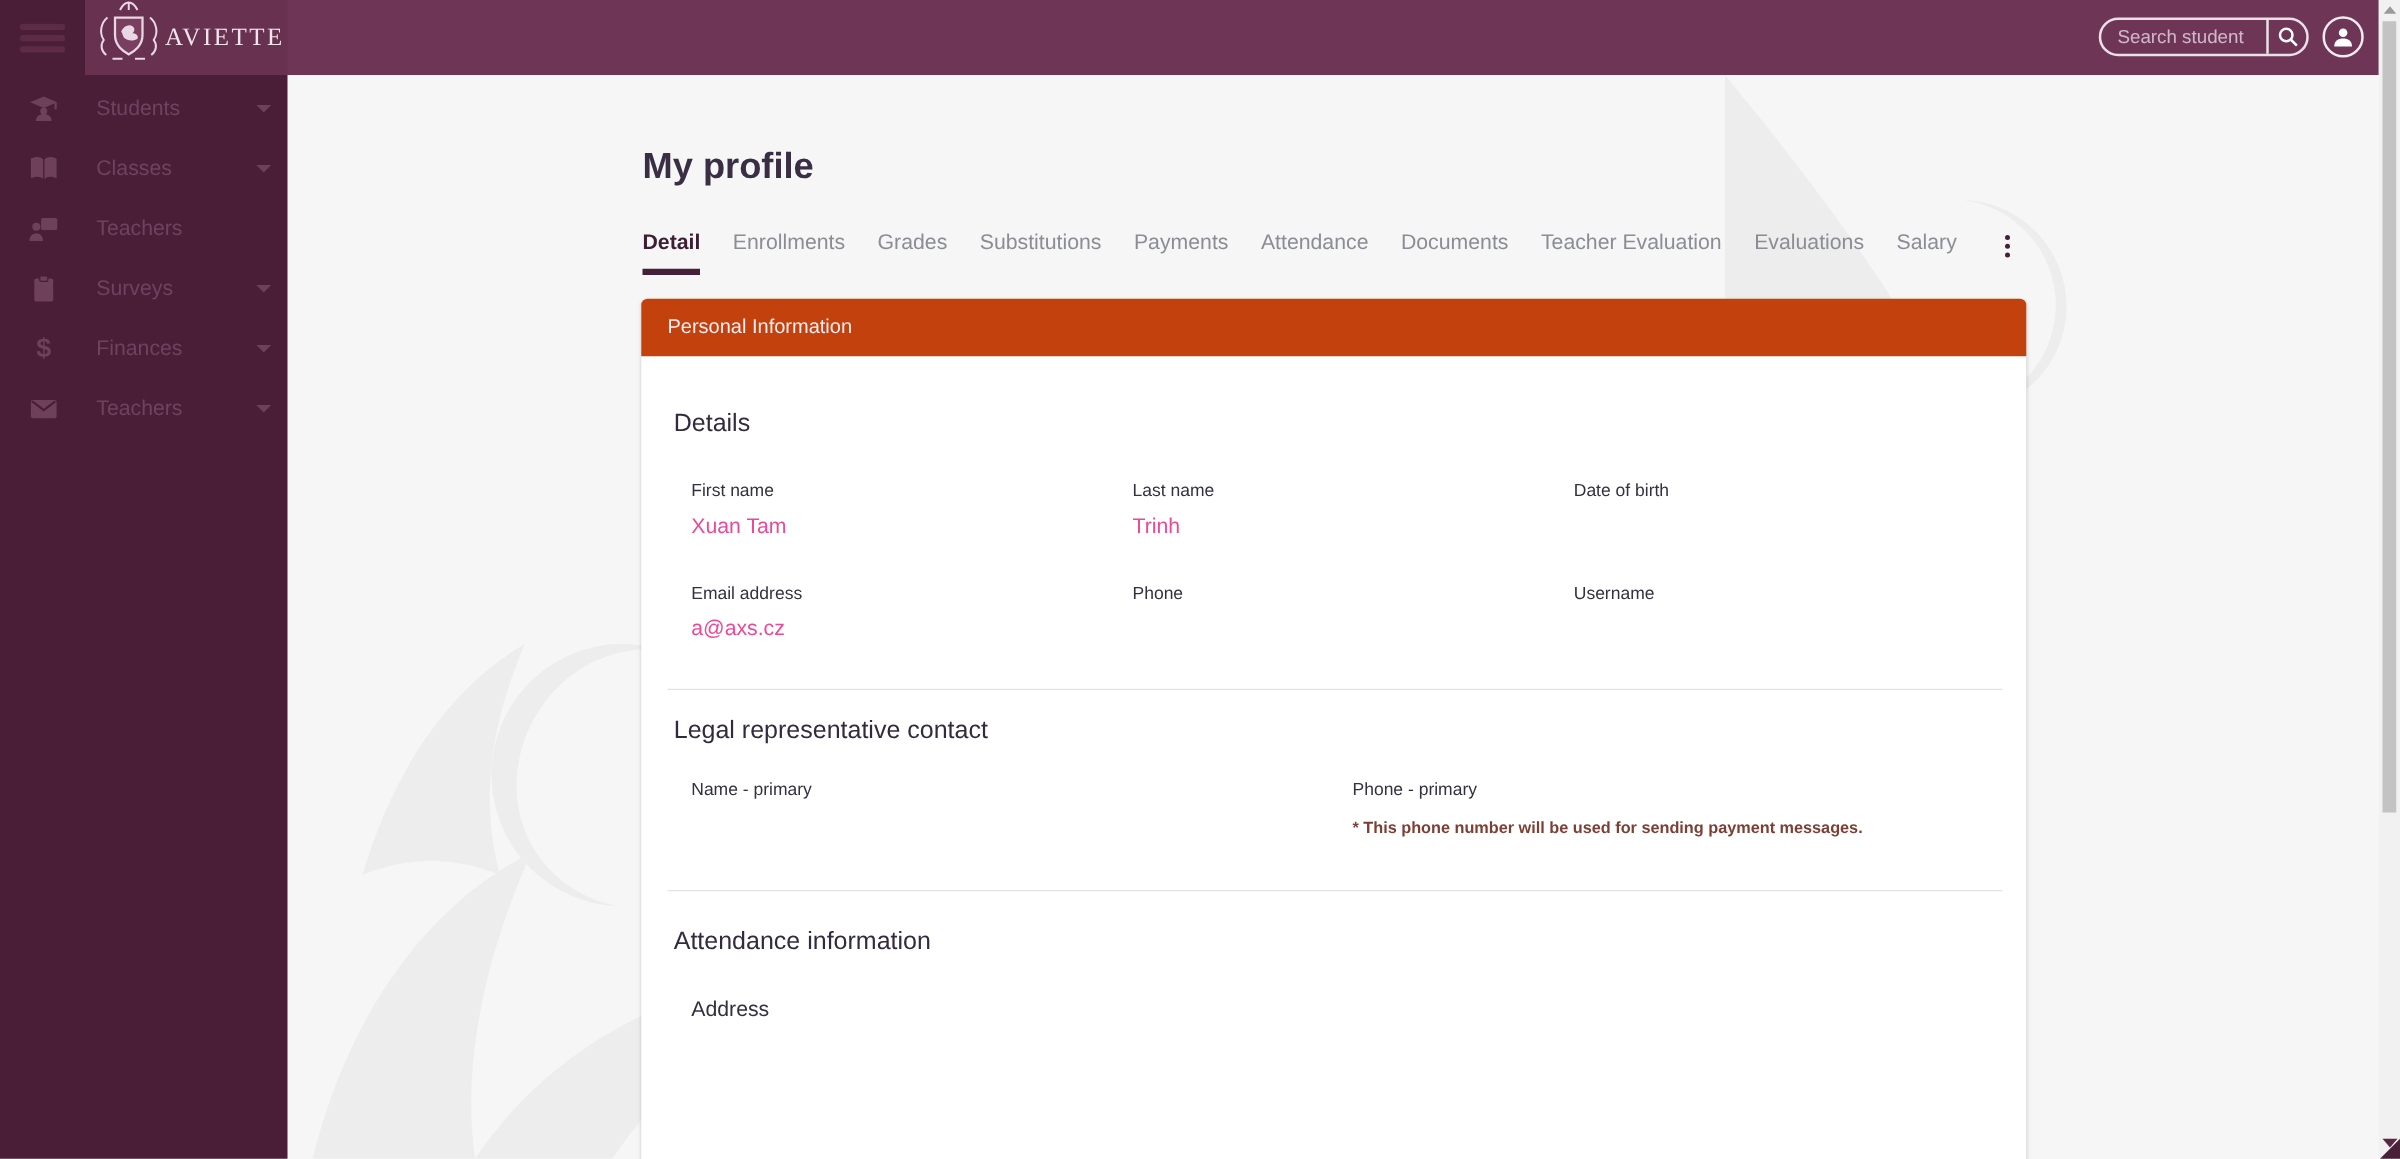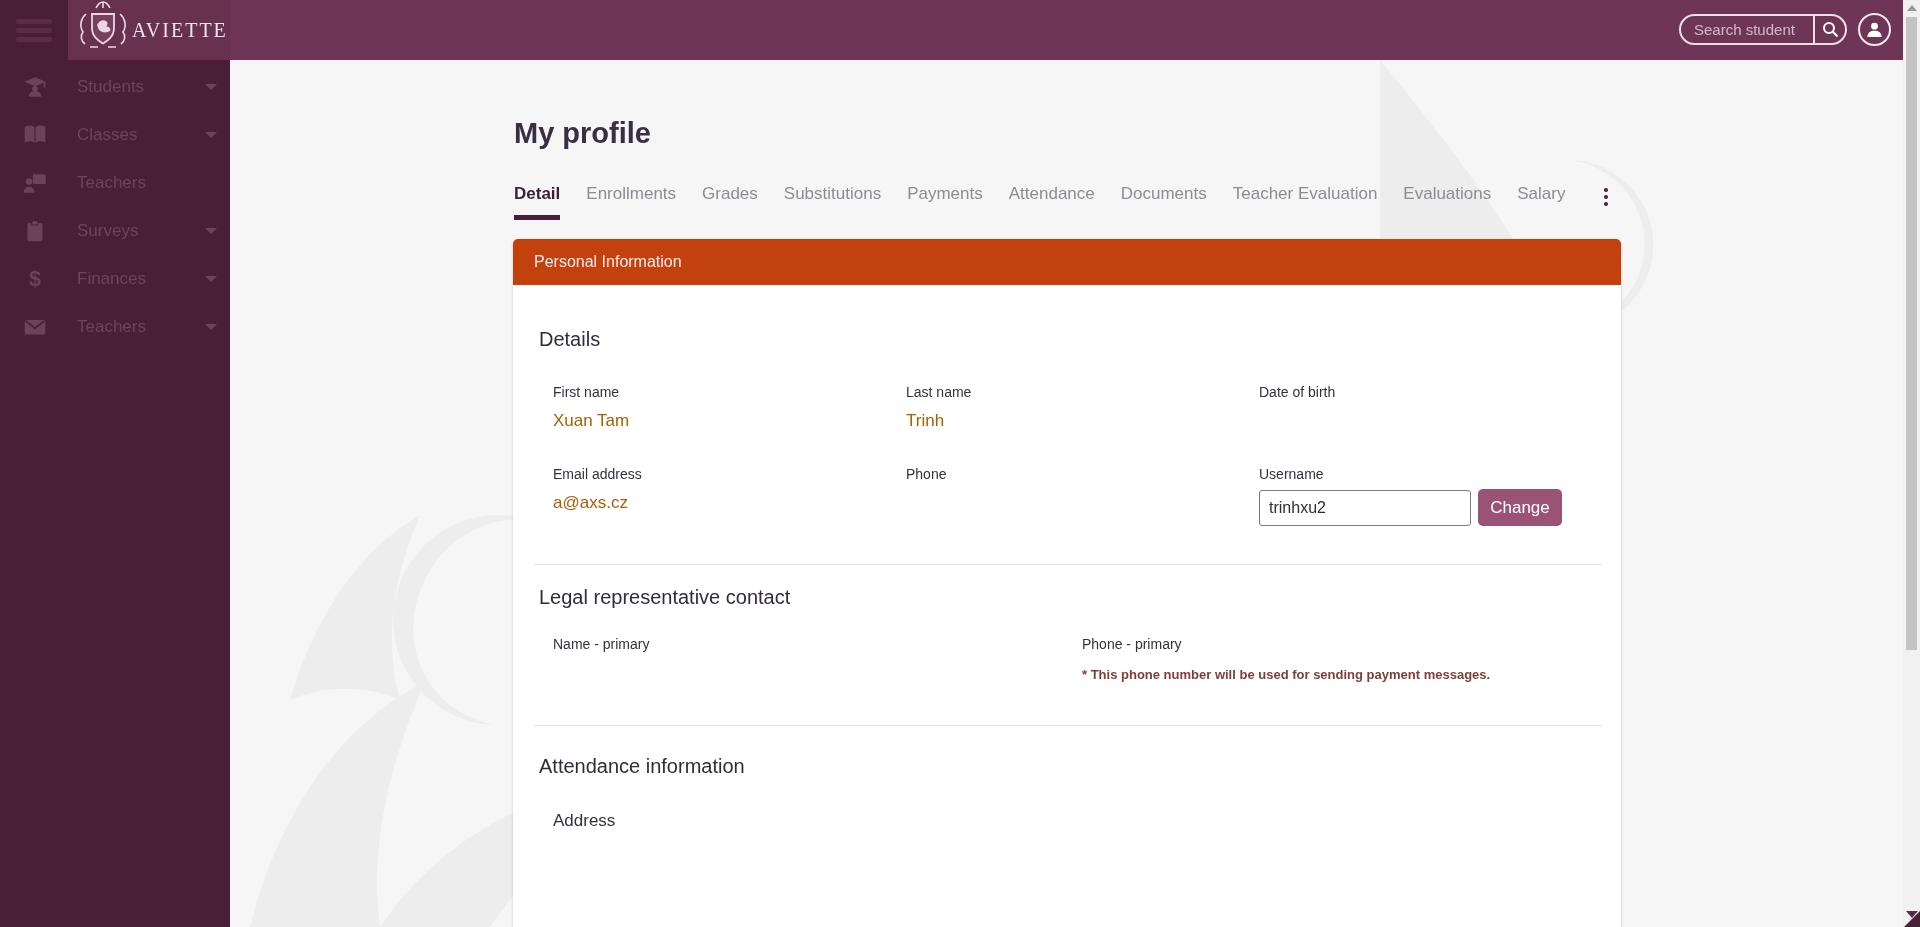--- a/index.html
+++ b/index.html
@@ -47,21 +47,21 @@
   .kebab div { width:4px; height:4px; border-radius:50%; background:#45203a; }
 
   
   .card { position:absolute; left:513px; top:239px; width:1108px; height:700px; background:#ffffff; border-radius:5px 5px 0 0; box-shadow:0 1px 3px rgba(0,0,0,.18); z-index:1; }
   .card-header { height:46px; background:#c2410c; border-radius:5px 5px 0 0; color:#f7eef4; font-size:16px; line-height:46px; padding-left:21px; }
   .card-body { padding:43px 19px 0 21px; }
   .sec-heading { font-size:20px; color:#322b3d; margin-left:5px; }
   .grid3 { display:grid; grid-template-columns:353px 353px 1fr; padding-left:19px; }
   .grid2 { display:grid; grid-template-columns:529px 1fr; padding-left:19px; }
   .f-label { font-size:14px; color:#34303f; }
-  .f-value { font-size:17px; color:#a16207; margin-top:11px; min-height:20px; }
+  .f-value { font-size:17px; color:#ec4899; margin-top:11px; min-height:20px; }
   .row1 { margin-top:33px; }
   .row2 { margin-top:35px; }
   .uname-wrap { display:flex; align-items:center; margin-top:7px; }
   .uname-input { width:212px; height:36px; border:1px solid #7c7c7c; border-radius:3px; font-size:16px; color:#2f2b3a; padding:0 9px; outline:none; background:#fff; font-family:"Liberation Sans", sans-serif; }
   .change-btn { height:37px; width:84px; margin-left:7px; background:#9a5377; border:none; border-radius:5px; color:#fff; font-size:17px; cursor:pointer; font-family:"Liberation Sans", sans-serif; }
   .divider { border:none; border-top:1px solid #e4e4e4; margin-top:38px; }
   .legal-head { margin-top:21px; }
   .legal-row1 { margin-top:27px; }
   .note { font-size:13px; font-weight:bold; color:#7d4035; margin-top:15px; }
   .legal-row2 { margin-top:31px; }
@@ -245,24 +245,20 @@
       <div>
         <div class="f-label">Email address</div>
         <div class="f-value">a@axs.cz</div>
       </div>
       <div>
         <div class="f-label">Phone</div>
         <div class="f-value"></div>
       </div>
       <div>
         <div class="f-label">Username</div>
-        <div class="uname-wrap">
-          <input class="uname-input" value="trinhxu2" style="">
-          <button class="change-btn">Change</button>
-        </div>
       </div>
     </div>
 
     <hr class="divider">
 
     <div class="sec-heading legal-head">Legal representative contact</div>
 
     <div class="grid2 legal-row1">
       <div class="f-label">Name - primary</div>
       <div>

